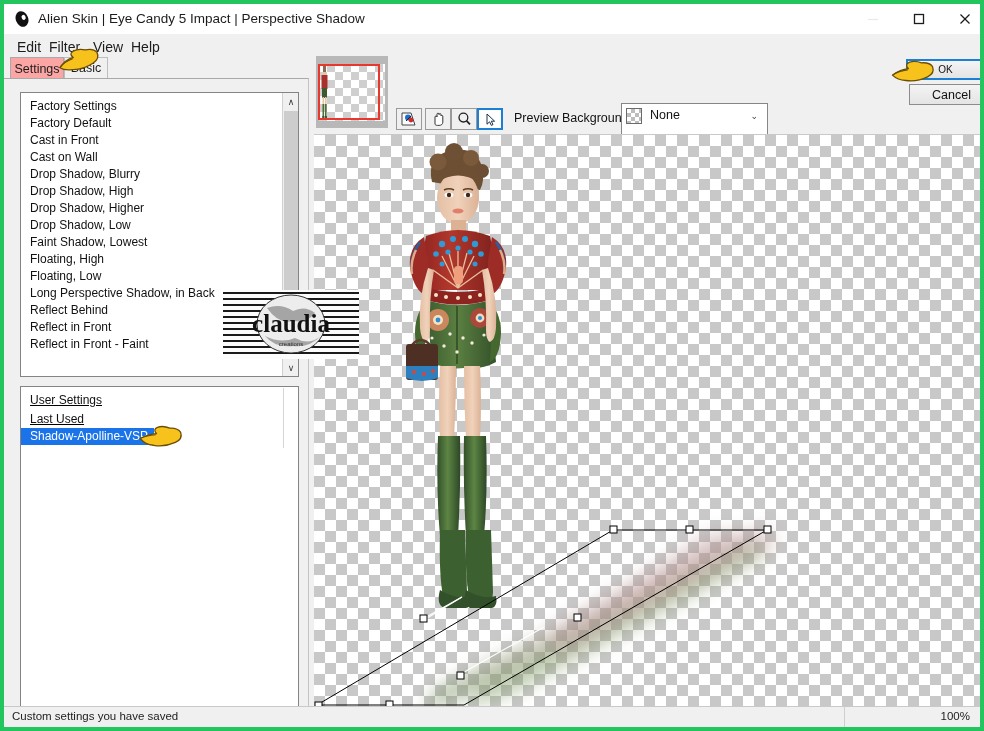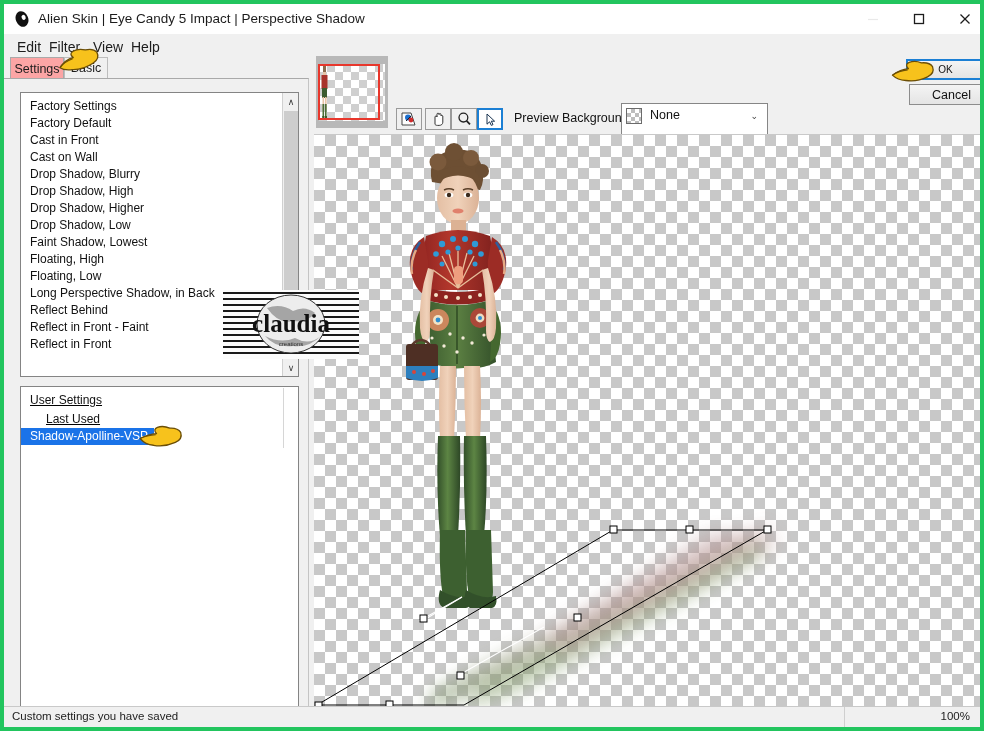--- a/index.html
+++ b/index.html
@@ -227,35 +227,35 @@
           <div class="list-row">Cast on Wall</div>
           <div class="list-row">Drop Shadow, Blurry</div>
           <div class="list-row">Drop Shadow, High</div>
           <div class="list-row">Drop Shadow, Higher</div>
           <div class="list-row">Drop Shadow, Low</div>
           <div class="list-row">Faint Shadow, Lowest</div>
           <div class="list-row">Floating, High</div>
           <div class="list-row">Floating, Low</div>
           <div class="list-row">Long Perspective Shadow, in Back</div>
           <div class="list-row">Reflect Behind</div>
+          <div class="list-row">Reflect in Front</div>
           <div class="list-row">Reflect in Front - Faint</div>
-          <div class="list-row">Reflect in Front</div>
         </div>
 
       <div id="fs-scroll">
         <div class="sb-arrow" id="fs-up">∧</div>
         <div id="fs-thumb"></div>
         <div class="sb-arrow" id="fs-down">∨</div>
       </div>
     </div>
 
     <div id="user-box">
       <div id="user-list">
           <div class="list-row">User Settings</div>
-          <div style="height: 17px; padding-left: 16px;"><span class="list-row">Last Used</span></div>
+          <div style="height: 17px;"><span class="list-row">Last Used</span></div>
           <div style="height: 17px;"><span class="list-row selected">Shadow-Apolline-VSP</span></div>
         </div>
       <div id="us-divider"></div>
     </div>
 
   </div>
 
   <div id="navthumb">
     <div id="navthumb-checks" style="background-image:linear-gradient(45deg,#cfcfcf 25%,transparent 25%,transparent 75%,#cfcfcf 75%),linear-gradient(45deg,#cfcfcf 25%,transparent 25%,transparent 75%,#cfcfcf 75%);background-size:16px 16px;background-position:0 0,8px 8px;background-color:#fff;"></div>
     <svg id="navthumb-fig" viewBox="0 0 11 54">

